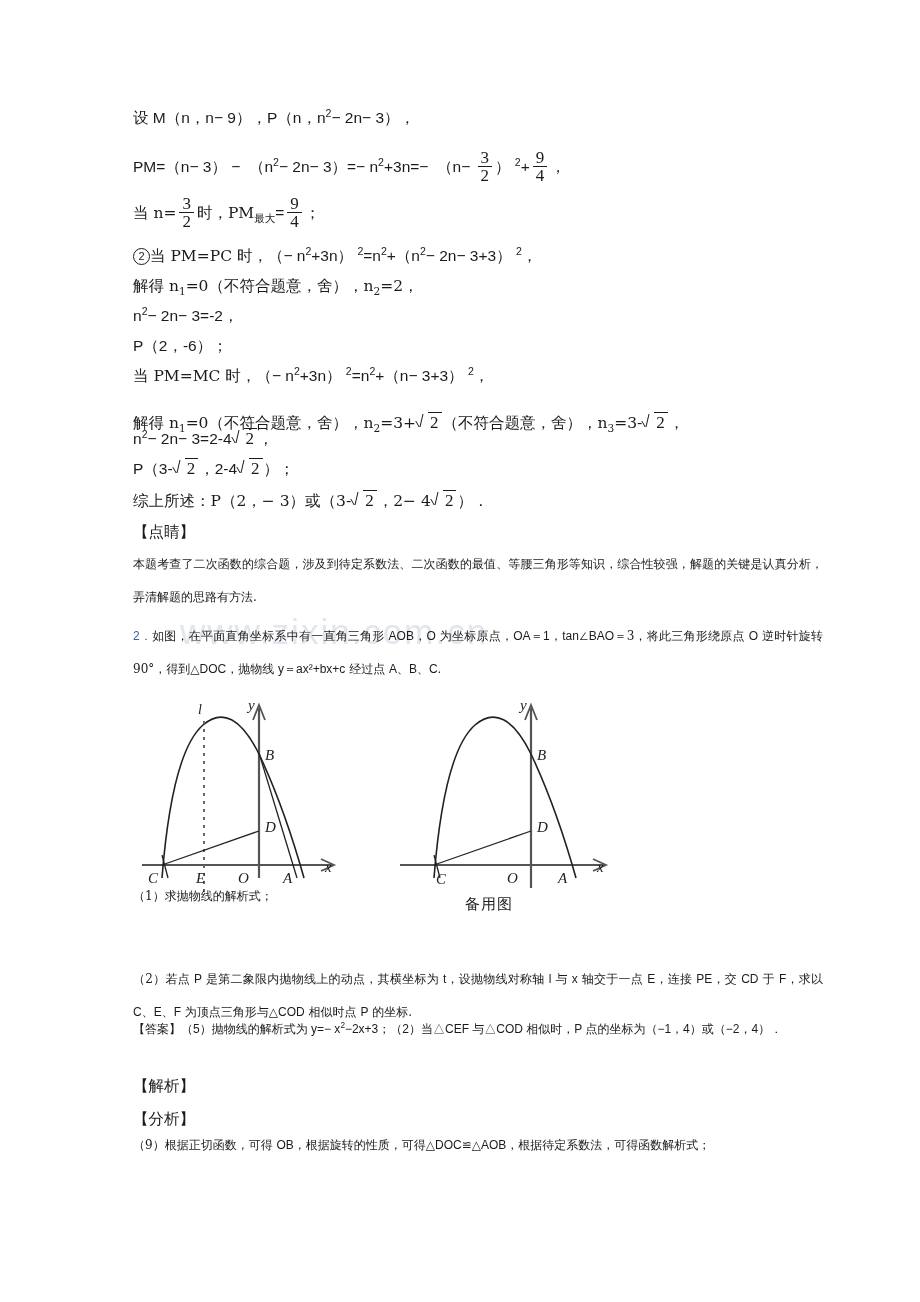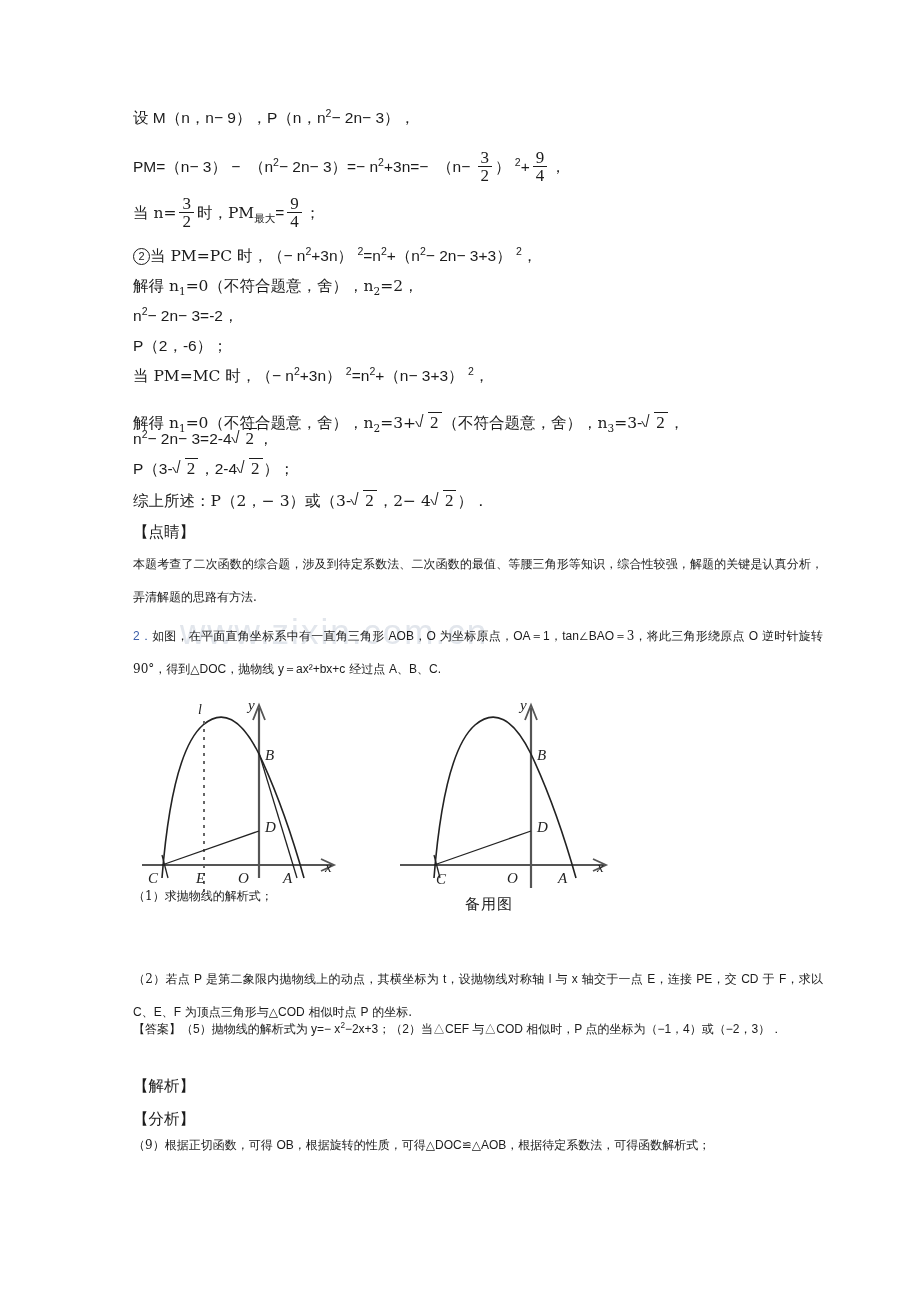--- a/index.html
+++ b/index.html
@@ -304,21 +304,21 @@
     </div>
     <div class="figcaption">备用图</div>
 
     <div class="para" style="top:880px;">（1）求抛物线的解析式；</div>
 
     <div class="para" style="top:963px;">
       <span>（2）若点 </span><span class="it sans">P</span><span> 是第二象限内抛物线上的动点，其横坐标为 </span><span class="it sans">t</span><span>，设抛物线对称轴 </span><span class="it sans">l</span><span> 与 </span><span class="it sans">x</span><span> 轴交于一点 </span><span class="it sans">E</span><span>，连接 </span><span class="it sans">PE</span><span>，交 </span><span class="it sans">CD</span><span> 于 </span><span class="it sans">F</span><span>，求以 </span><span class="it sans">C</span><span>、</span><span class="it sans">E</span><span>、</span><span class="it sans">F</span><span> 为顶点三角形与△</span><span class="it sans">COD</span><span> 相似时点 </span><span class="it sans">P</span><span> 的坐标.</span>
     </div>
 
     <div class="para" style="top:1013px;">
-      <span>【答案】</span><span class="sans">（5）抛物线的解析式为 y=</span><span class="sans">−</span><span class="sans"> x</span><sup class="sans">2</sup><span class="sans">−</span><span class="sans">2x+3；（2）当△CEF 与△COD 相似时，P 点的坐</span><span>标为（</span><span class="sans">−</span><span class="sans">1，4）或（</span><span class="sans">−</span><span class="sans">2，3）．</span>
+      <span>【答案】</span><span class="sans">（5）抛物线的解析式为 y=</span><span class="sans">−</span><span class="sans"> x</span><sup class="sans">2</sup><span class="sans">−</span><span class="sans">2x+3；（2）当△CEF 与△COD 相似时，P 点的坐</span><span>标为（</span><span class="sans">−</span><span class="sans">1，4）或（</span><span class="sans">−</span><span class="sans">2，4）．</span>
     </div>
 
     <div class="line cn" style="top:1076px;">【解析】</div>
 
     <div class="line cn" style="top:1109px;font-family:Liberation Serif, serif;">【分析】</div>
 
     <div class="para" style="top:1129px;">
       <span>（9）根据正切函数，可得 </span><span class="it sans">OB</span><span>，根据旋转的性质，可得△</span><span class="it sans">DOC</span><span>≌△</span><span class="it sans">AOB</span><span>，根据待定系数法，</span><span>可得函数解析式；</span>
     </div>
 

